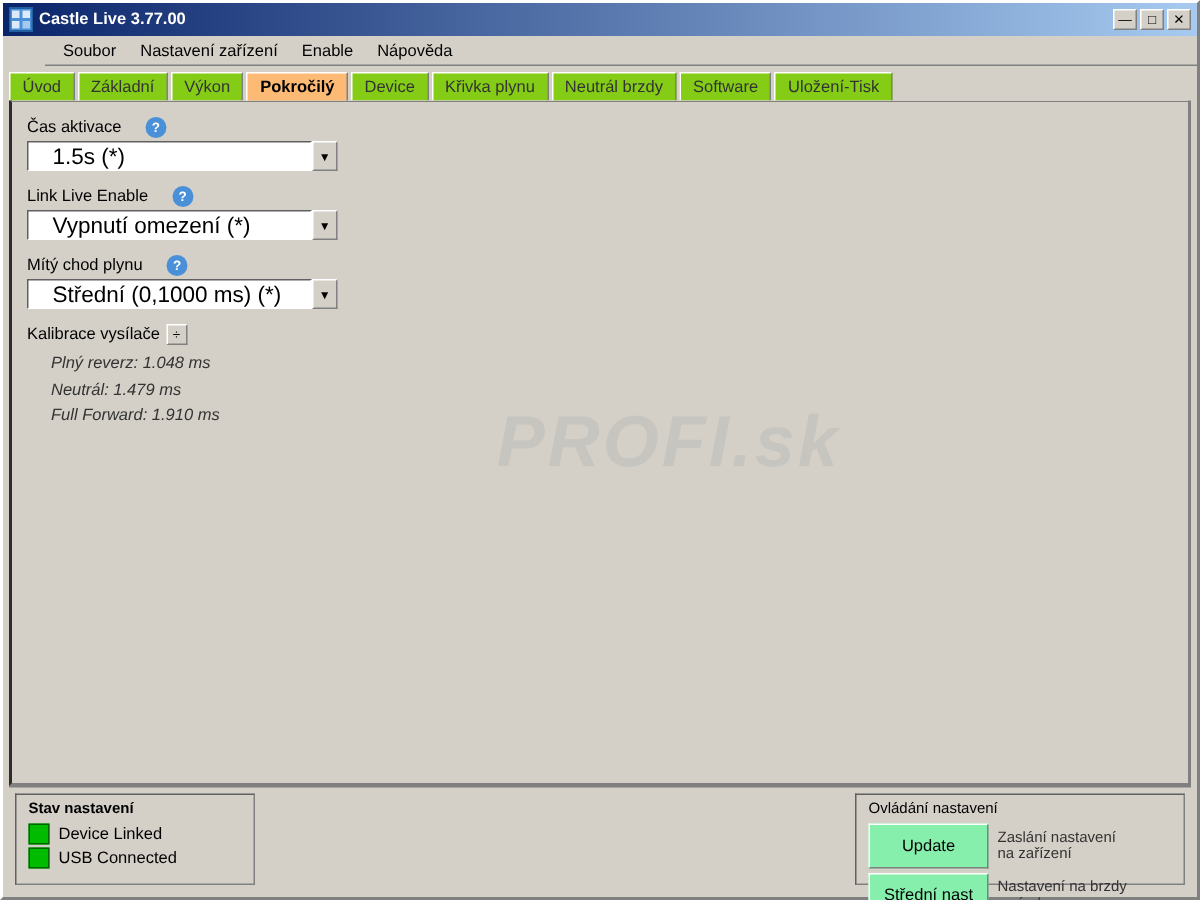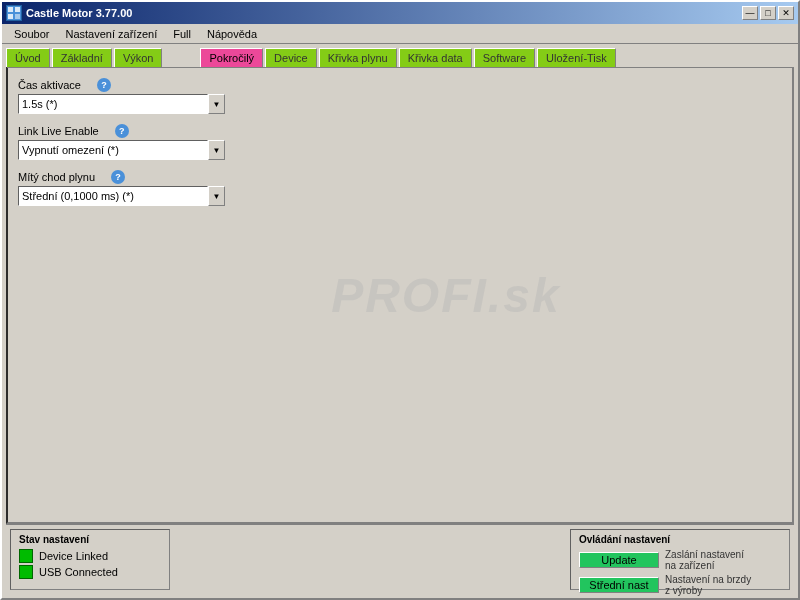--- a/index.html
+++ b/index.html
@@ -71,20 +71,21 @@
       color: black;
     }
     .menu-bar {
       background: #d4d0c8;
       height: 20px;
       display: flex;
       align-items: center;
       padding: 0 4px;
       border-bottom: 1px solid #808080;
       flex-shrink: 0;
+      margin-left: 28px;
     }
     .menu-item {
       padding: 2px 8px;
       cursor: pointer;
       font-size: 11px;
     }
     .tabs-bar {
       background: #d4d0c8;
       display: flex;
       align-items: flex-end;
@@ -97,26 +98,25 @@
       border-bottom: none;
       background: #84cc16;
       cursor: pointer;
       font-size: 11px;
       margin-right: 2px;
       border-top-color: #ffffff;
       border-left-color: #ffffff;
       color: #333;
     }
     .tab.active {
-      background: #ec4899;
-      font-weight: normal;
+      background: #fdba74;
+      font-weight: bold;
       z-index: 2;
       position: relative;
       color: #000;
-      margin-left: 36px;
     }
     .content-area {
       flex: 1;
       background: #d4d0c8;
       border: 2px inset #808080;
       border-top: 1px solid #808080;
       margin: 0 4px;
       padding: 10px;
       position: relative;
       overflow: hidden;
@@ -221,33 +221,33 @@
     .control-panel {
       border: 1px solid #808080;
       border-top-color: #606060;
       border-left-color: #606060;
       background: #d4d0c8;
       padding: 4px 8px;
       min-width: 220px;
     }
     .control-panel-title {
       font-size: 10px;
-      font-weight: bold;
+      font-weight: normal;
       margin-bottom: 4px;
     }
     .control-row {
       display: flex;
       align-items: center;
       gap: 6px;
       margin-bottom: 3px;
     }
     .control-btn {
       width: 80px;
-      height: 16px;
-      background: #22c55e;
+      height: 30px;
+      background: #86efac;
       border: 1px solid #ffffff;
       border-right-color: #808080;
       border-bottom-color: #808080;
       font-size: 11px;
       cursor: pointer;
       display: flex;
       align-items: center;
       justify-content: center;
     }
     .control-desc {
@@ -257,22 +257,22 @@
     .select-wrapper {
       display: flex;
       align-items: center;
     }
     .select-display {
       width: 190px;
       height: 20px;
       background: white;
       border: 1px solid;
       border-color: #606060 #ffffff #ffffff #606060;
-      padding: 1px 3px;
-      font-size: 11px;
+      padding: 1px 16px;
+      font-size: 15px;
       display: flex;
       align-items: center;
     }
     .dropdown-arrow-btn {
       width: 17px;
       height: 20px;
       background: #d4d0c8;
       border: 1px solid;
       border-color: #ffffff #808080 #808080 #ffffff;
       display: flex;
@@ -290,44 +290,44 @@
   <div class="title-bar">
     <div class="title-bar-left">
       <div class="title-icon">
         <svg width="14" height="14" viewBox="0 0 14 14">
           <rect x="1" y="1" width="5" height="5" fill="#fff" opacity="0.8"></rect>
           <rect x="8" y="1" width="5" height="5" fill="#fff" opacity="0.8"></rect>
           <rect x="1" y="8" width="5" height="5" fill="#fff" opacity="0.8"></rect>
           <rect x="8" y="8" width="5" height="5" fill="#fff" opacity="0.5"></rect>
         </svg>
       </div>
-      <span class="title-text">Castle Motor 3.77.00</span>
+      <span class="title-text">Castle Live 3.77.00</span>
     </div>
     <div class="title-buttons">
       <div class="title-btn">—</div>
       <div class="title-btn">□</div>
       <div class="title-btn">✕</div>
     </div>
   </div>
 
   <div class="menu-bar">
     <div class="menu-item">Soubor</div>
     <div class="menu-item">Nastavení zařízení</div>
-    <div class="menu-item">Full</div>
+    <div class="menu-item">Enable</div>
     <div class="menu-item">Nápověda</div>
   </div>
 
   <div class="tabs-bar">
     <div class="tab">Úvod</div>
     <div class="tab">Základní</div>
     <div class="tab">Výkon</div>
     <div class="tab active">Pokročilý</div>
     <div class="tab">Device</div>
     <div class="tab">Křivka plynu</div>
-    <div class="tab">Křivka data</div>
+    <div class="tab">Neutrál brzdy</div>
     <div class="tab">Software</div>
     <div class="tab">Uložení-Tisk</div>
   </div>
 
   <div class="content-area">
 
     <div class="watermark">PROFI.sk</div>
 
     <div class="form-group">
       <div class="form-label">
@@ -355,20 +355,31 @@
       <div class="form-label">
         <span>Mítý chod plynu</span>
         <div class="help-icon">?</div>
       </div>
       <div class="select-wrapper">
         <div class="select-display">Střední (0,1000 ms) (*)</div>
         <div class="dropdown-arrow-btn">▼</div>
       </div>
     </div>
 
+    <div class="form-group">
+      <div class="section-header">
+        <span>Kalibrace vysílače</span>
+        <div class="expand-btn">÷</div>
+      </div>
+      <div class="sub-info">
+        <div>Plný reverz: 1.048 ms</div>
+        <div>Neutrál: 1.479 ms</div>
+        <div>Full Forward: 1.910 ms</div>
+      </div>
+    </div>
   </div>
 
   <div class="status-bar">
 
     <div class="status-panel">
       <div class="status-panel-title">Stav nastavení</div>
       <div class="status-item">
         <div class="status-led" style="background: #00bb00;"></div>
         <span>Device Linked</span>
       </div>

